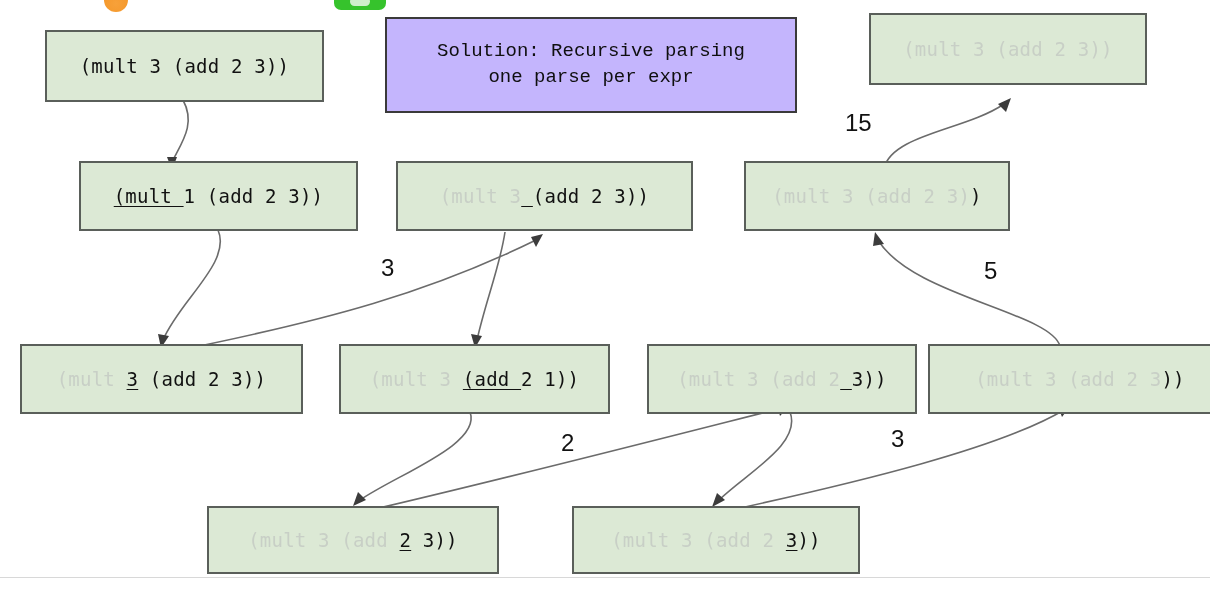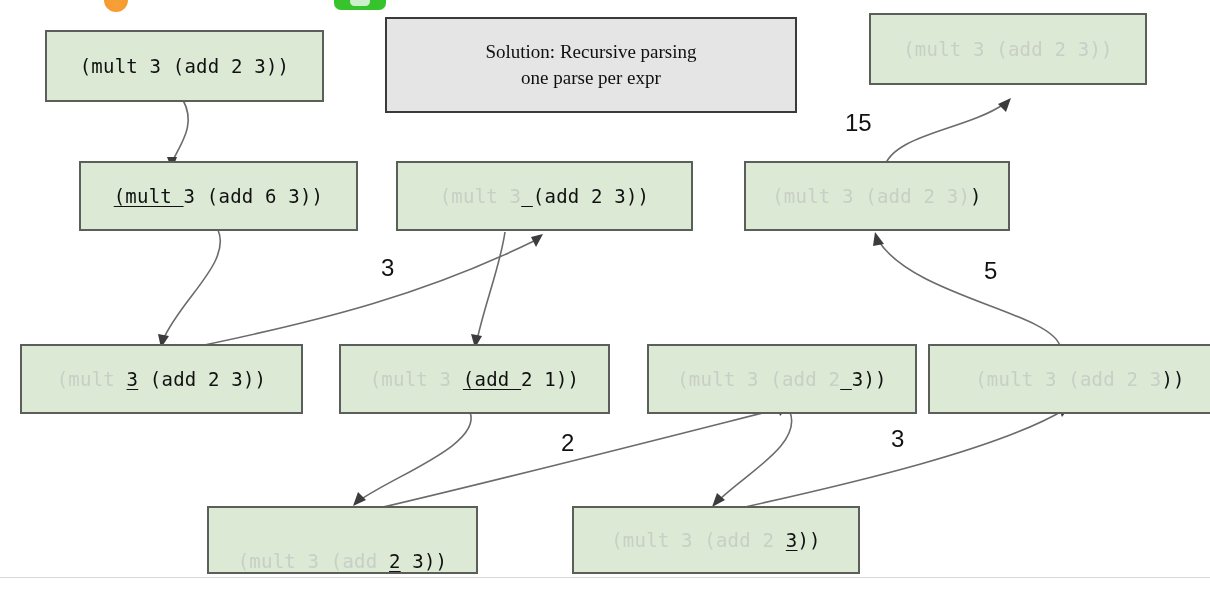--- a/index.html
+++ b/index.html
@@ -73,27 +73,27 @@
     color: #111111;
   }
   .node .dim   { color: #c8cfc6; }
   .node .hi    { color: #111111; text-decoration: underline; text-underline-offset: 3px; }
   .node .solid { color: #111111; }
 
   
   .infobox {
     position: absolute;
     box-sizing: border-box;
-    background: #e5e5e5;
+    background: #c4b5fd;
     border: 2px solid #3a3a3a;
     display: flex;
     flex-direction: column;
     align-items: center;
     justify-content: center;
-    font-family: Liberation Serif, serif;
+    font-family: Liberation Mono, monospace;
     font-size: 19px;
     line-height: 1.35;
     color: #0f0f0f;
     text-align: center;
     padding: 8px 8px;
   }
 
   
   .edge-label {
     position: absolute;
@@ -165,21 +165,21 @@
 
     <path d="M884,168 C893,134 966,130 1004,104"></path>
     <polygon points="1011,98 1006,112 998,104"></polygon>
   </svg>
 
   <div class="node" style="left:45px; top:30px; width:279px; height:72px;">
     <span class="dim"></span><span class="hi"></span><span class="solid">(mult 3 (add 2 3))</span>
   </div>
 
   <div class="node" style="left:79px; top:161px; width:279px; height:70px;">
-    <span class="dim"></span><span class="hi">(mult </span><span class="solid">3 (add 6 3))</span>
+    <span class="dim"></span><span class="hi">(mult </span><span class="solid">1 (add 2 3))</span>
   </div>
 
   <div class="node" style="left:396px; top:161px; width:297px; height:70px;">
     <span class="dim">(mult 3</span><span class="hi"> </span><span class="solid">(add 2 3))</span>
   </div>
 
   <div class="node" style="left:744px; top:161px; width:266px; height:70px;">
     <span class="dim">(mult 3 (add 2 3)</span><span class="hi"></span><span class="solid">)</span>
   </div>
 
@@ -192,21 +192,21 @@
   </div>
 
   <div class="node" style="left:647px; top:344px; width:270px; height:70px;">
     <span class="dim">(mult 3 (add 2</span><span class="hi"> </span><span class="solid">3))</span>
   </div>
 
   <div class="node" style="left:928px; top:344px; width:304px; height:70px;">
     <span class="dim">(mult 3 (add 2 3</span><span class="hi"></span><span class="solid">))</span>
   </div>
 
-  <div class="node" style="left:207px; top:506px; width:271px; height:68px;align-items:flex-end;">
+  <div class="node" style="left:207px; top:506px; width:292px; height:68px;">
     <span class="dim">(mult 3 (add </span><span class="hi">2</span><span class="solid"> 3))</span>
   </div>
 
   <div class="node" style="left:572px; top:506px; width:288px; height:68px;">
     <span class="dim">(mult 3 (add 2 </span><span class="hi">3</span><span class="solid">))</span>
   </div>
 
   <div class="node" style="left:869px; top:13px; width:278px; height:72px;">
     <span class="dim">(mult 3 (add 2 3))</span><span class="hi"></span><span class="solid"></span>
   </div>

